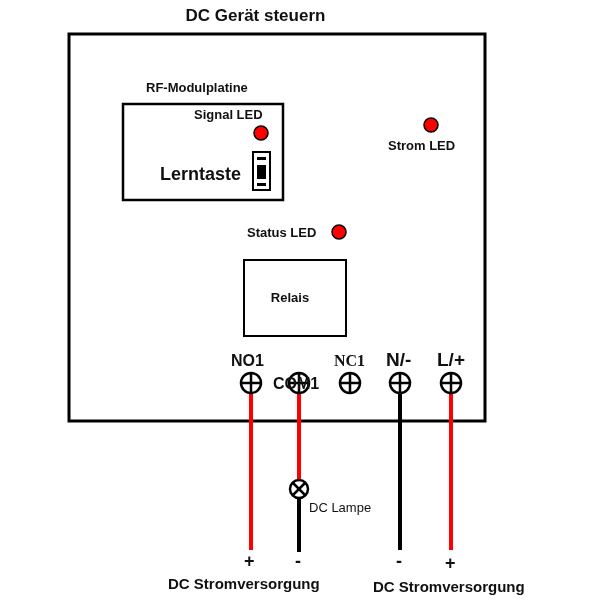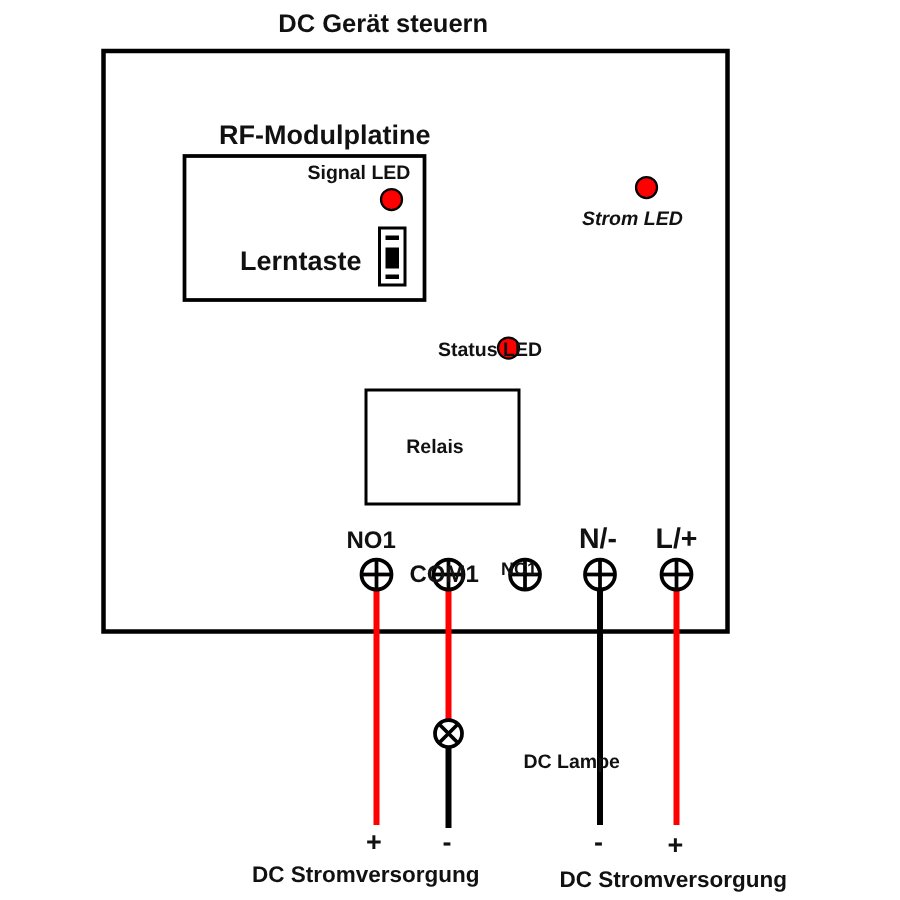--- a/index.html
+++ b/index.html
@@ -66,34 +66,34 @@
     <line x1="390" y1="383" x2="410" y2="383" stroke="#000" stroke-width="2.5"></line>
     <line x1="400" y1="373" x2="400" y2="393" stroke="#000" stroke-width="2.5"></line>
   </g>
   <g>
     <circle cx="451" cy="383" r="10" fill="#fff" stroke="#000" stroke-width="2.5"></circle>
     <line x1="441" y1="383" x2="461" y2="383" stroke="#000" stroke-width="2.5"></line>
     <line x1="451" y1="373" x2="451" y2="393" stroke="#000" stroke-width="2.5"></line>
   </g>
 </svg>
 
-<div class="lbl" style="left:146px;top:80px;font-size:18px;">RF-Modulplatine</div>
-<div class="lbl" style="left:205px;top:107px;font-size:13px;">Signal LED</div>
+<div class="lbl" style="left:146px;top:80px;font-size:13px;">RF-Modulplatine</div>
+<div class="lbl" style="left:194px;top:107px;font-size:13px;">Signal LED</div>
 <div class="lbl" style="left:160px;top:164px;font-size:18px;">Lerntaste</div>
-<div class="lbl" style="left:388px;top:138px;font-size:13px;font-style:italic;">Strom LED</div>
-<div class="lbl" style="left:247px;top:225px;font-size:13px;margin-left:45px;">Status LED</div>
+<div class="lbl" style="left:388px;top:138px;font-size:13px;">Strom LED</div>
+<div class="lbl" style="left:247px;top:225px;font-size:13px;">Status LED</div>
 <div class="lbl" style="left:244px;width:92px;text-align:center;top:290px;font-size:13px;">Relais</div>
 
 <div class="lbl" style="left:231px;top:352px;font-size:16px;text-align:right;">NO1</div>
 <div class="lbl" style="left:273px;top:352px;font-size:16px;margin-top:23px;">COM1</div>
-<div class="lbl" style="left:334px;top:372px;font-size:12px;">NC1</div>
+<div class="lbl" style="left:334px;top:352px;font-size:16px;font-family:Liberation Serif, serif;">NC1</div>
 <div class="lbl" style="left:386px;top:349px;font-size:19px;">N/-</div>
 <div class="lbl" style="left:437px;top:349px;font-size:19px;">L/+</div>
 
-<div class="lbl" style="left:309px;top:500px;font-size:13px;font-weight:bold;margin-left:40px;">DC Lampe</div>
+<div class="lbl" style="left:309px;top:500px;font-size:13px;font-weight:normal;">DC Lampe</div>
 
 <div class="lbl" style="left:244px;top:551px;font-size:18px;">+</div>
 <div class="lbl" style="left:295px;top:551px;font-size:18px;">-</div>
 <div class="lbl" style="left:396px;top:551px;font-size:18px;">-</div>
 <div class="lbl" style="left:445px;top:553px;font-size:18px;">+</div>
 
 <div class="lbl" style="left:168px;top:575px;font-size:15px;">DC Stromversorgung</div>
 <div class="lbl" style="left:373px;top:578px;font-size:15px;">DC Stromversorgung</div>
 
 </body></html>

